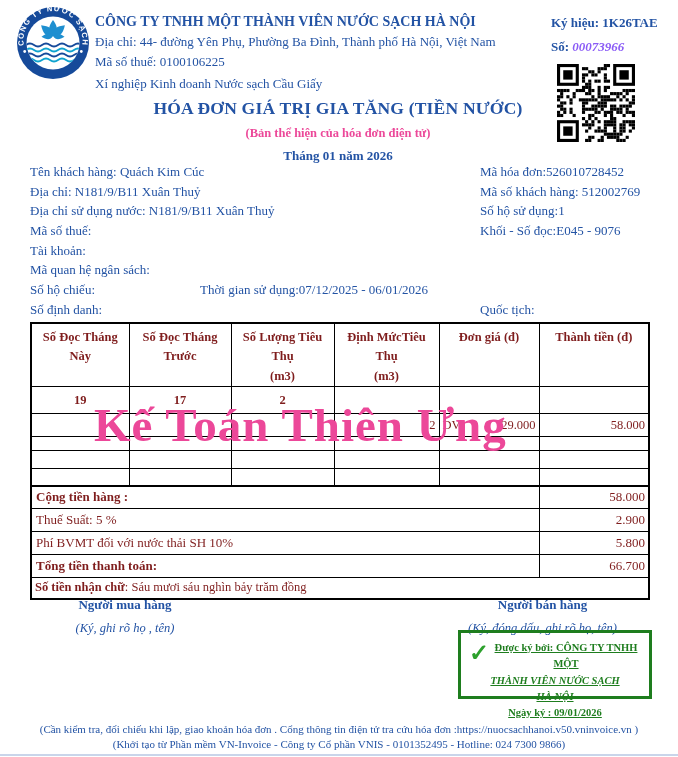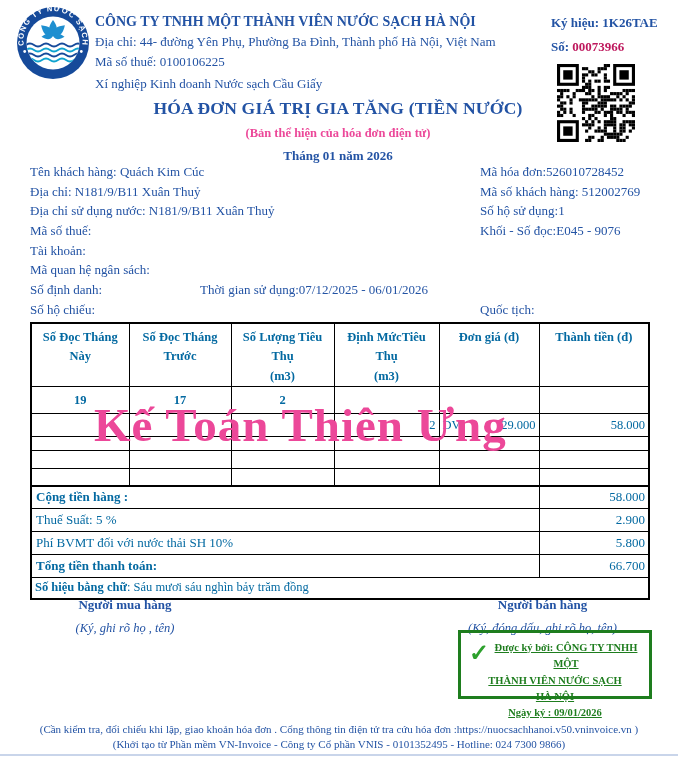--- a/index.html
+++ b/index.html
@@ -9,37 +9,37 @@
     color:#2353a4;
   }
   
   .logo{position:absolute;left:16px;top:6px;}
   .company{position:absolute;left:95px;top:14px;width:450px;}
   .company .name{font-weight:bold;font-size:14px;margin-bottom:4px;}
   .company .line{font-size:13px;margin-bottom:4px;}
   .company .branch{font-size:13px;margin-top:6px;}
   .serials{position:absolute;left:551px;top:15px;width:125px;font-size:13px;font-weight:bold;}
   .serials .row{margin-bottom:8px;white-space:nowrap;}
-  .red{color:#be185d;}
+  .red{color:#8b5cf6;font-style:italic;}
   .qr{position:absolute;left:557px;top:64px;width:78px;height:78px;}
   
   .titleblock{position:absolute;left:60px;top:98px;width:556px;text-align:center;}
   .titleblock .main{font-size:17.5px;font-weight:bold;letter-spacing:.2px;}
   .titleblock .sub{font-size:12.5px;font-weight:bold;color:#ec4899;margin-top:7px;}
   .titleblock .period{font-size:13px;font-weight:bold;margin-top:7px;}
   
   .custL{position:absolute;left:30px;top:164px;width:430px;}
   .custR{position:absolute;left:480px;top:164px;width:195px;}
   .cust-row{height:19.7px;font-size:13px;white-space:nowrap;}
   .usage{position:absolute;left:200px;top:282px;font-size:13px;white-space:nowrap;}
   .nationality{position:absolute;left:480px;top:302px;font-size:13px;}
   
   .invtable{position:absolute;left:30px;top:322px;width:618px;border-collapse:collapse;
     border:2px solid #000;table-layout:fixed;}
-  .invtable td,.invtable th{border:1px solid #000;font-size:12.5px;color:#0369a1;padding:0 3px;overflow:hidden;}
+  .invtable td,.invtable th{border:1px solid #000;font-size:12.5px;color:#7f1d1d;padding:0 3px;overflow:hidden;}
   .invtable th{font-weight:bold;vertical-align:top;padding-top:4px;line-height:1.55;text-align:center;}
   .invtable .hrow{height:46px;}
   .invtable .ctr{text-align:center;font-weight:bold;}
   .invtable .rgt{text-align:right;}
   .invtable .r1{height:27px;}
   .invtable .r2{height:23px;}
   .invtable .e1{height:14px;}
   .invtable .e2{height:18px;}
   .invtable .e3{height:17px;}
   .invtable .sum{height:23px;}
@@ -56,21 +56,21 @@
   .sigbuyer{position:absolute;left:35px;top:597px;width:180px;text-align:center;}
   .sigseller{position:absolute;left:425px;top:597px;width:235px;text-align:center;}
   .sigtitle{font-weight:bold;font-size:13px;}
   .signote{font-style:italic;font-size:12.5px;margin-top:8px;}
   .signedbox{position:absolute;left:458px;top:630px;width:188px;height:56px;
     border:3px solid #1e7d1e;color:#1e7d1e;font-weight:bold;font-size:10.5px;
     text-align:center;line-height:1.55;padding-top:7px;}
   .signedbox .u{text-decoration:underline;}
   .checkmark{position:absolute;left:8px;top:2px;font-size:24px;color:#2da12d;font-weight:bold;}
   .signedline1{display:block;padding:0 8px 0 30px;}
-  .signedline2{display:block;padding:0 24px;}
+  .signedline2{display:block;padding:0 24px;font-style:italic;}
   .signeddate{display:block;}
   
   .footer{position:absolute;left:0;top:722px;width:678px;text-align:center;font-size:11px;line-height:15px;}
   .bottomline{position:absolute;left:0;bottom:1px;width:678px;height:2px;background:#c9d5ea;}
 </style>
 </head>
 <body>
 
 <div class="page">
 
@@ -357,22 +357,22 @@
     <div class="period">Tháng 01 năm 2026</div>
   </div>
 
   <div class="custL">
     <div class="cust-row">Tên khách hàng: Quách Kim Cúc</div>
     <div class="cust-row">Địa chỉ: N181/9/B11 Xuân Thuỷ</div>
     <div class="cust-row">Địa chỉ sử dụng nước: N181/9/B11 Xuân Thuỷ</div>
     <div class="cust-row">Mã số thuế:</div>
     <div class="cust-row">Tài khoản:</div>
     <div class="cust-row">Mã quan hệ ngân sách:</div>
+    <div class="cust-row">Số hộ chiếu:</div>
     <div class="cust-row">Số định danh:</div>
-    <div class="cust-row">Số hộ chiếu:</div>
   </div>
   <div class="usage">Thời gian sử dụng:07/12/2025 - 06/01/2026</div>
   <div class="custR">
     <div class="cust-row">Mã hóa đơn:526010728452</div>
     <div class="cust-row">Mã số khách hàng: 512002769</div>
     <div class="cust-row">Số hộ sử dụng:1</div>
     <div class="cust-row">Khối - Số đọc:E045 - 9076</div>
   </div>
   <div class="nationality">Quốc tịch:</div>
 
@@ -468,21 +468,21 @@
     <tr class="sum">
       <td colspan="5" class="lbl">Phí BVMT đối với nước thải SH 10%</td>
       <td class="rgt">5.800</td>
     </tr>
     <tr class="sum">
       <td colspan="5" class="lbl bold">Tổng tiền thanh toán:</td>
       <td class="rgt">66.700</td>
     </tr>
     <tr class="words">
       <td colspan="6" class="lbl">
-        <span class="bold">Số hiệu bằng chữ</span><span>: Sáu mươi sáu nghìn bảy trăm đồng</span>
+        <span class="bold">Số tiền nhận chữ</span><span>: Sáu mươi sáu nghìn bảy trăm đồng</span>
       </td>
     </tr>
   </tbody>
     </table>
 
   <div class="watermark">Kế Toán Thiên Ưng</div>
 
   <div class="sigbuyer">
     <div class="sigtitle">Người mua hàng</div>
     <div class="signote">(Ký, ghi rõ họ , tên)</div>

